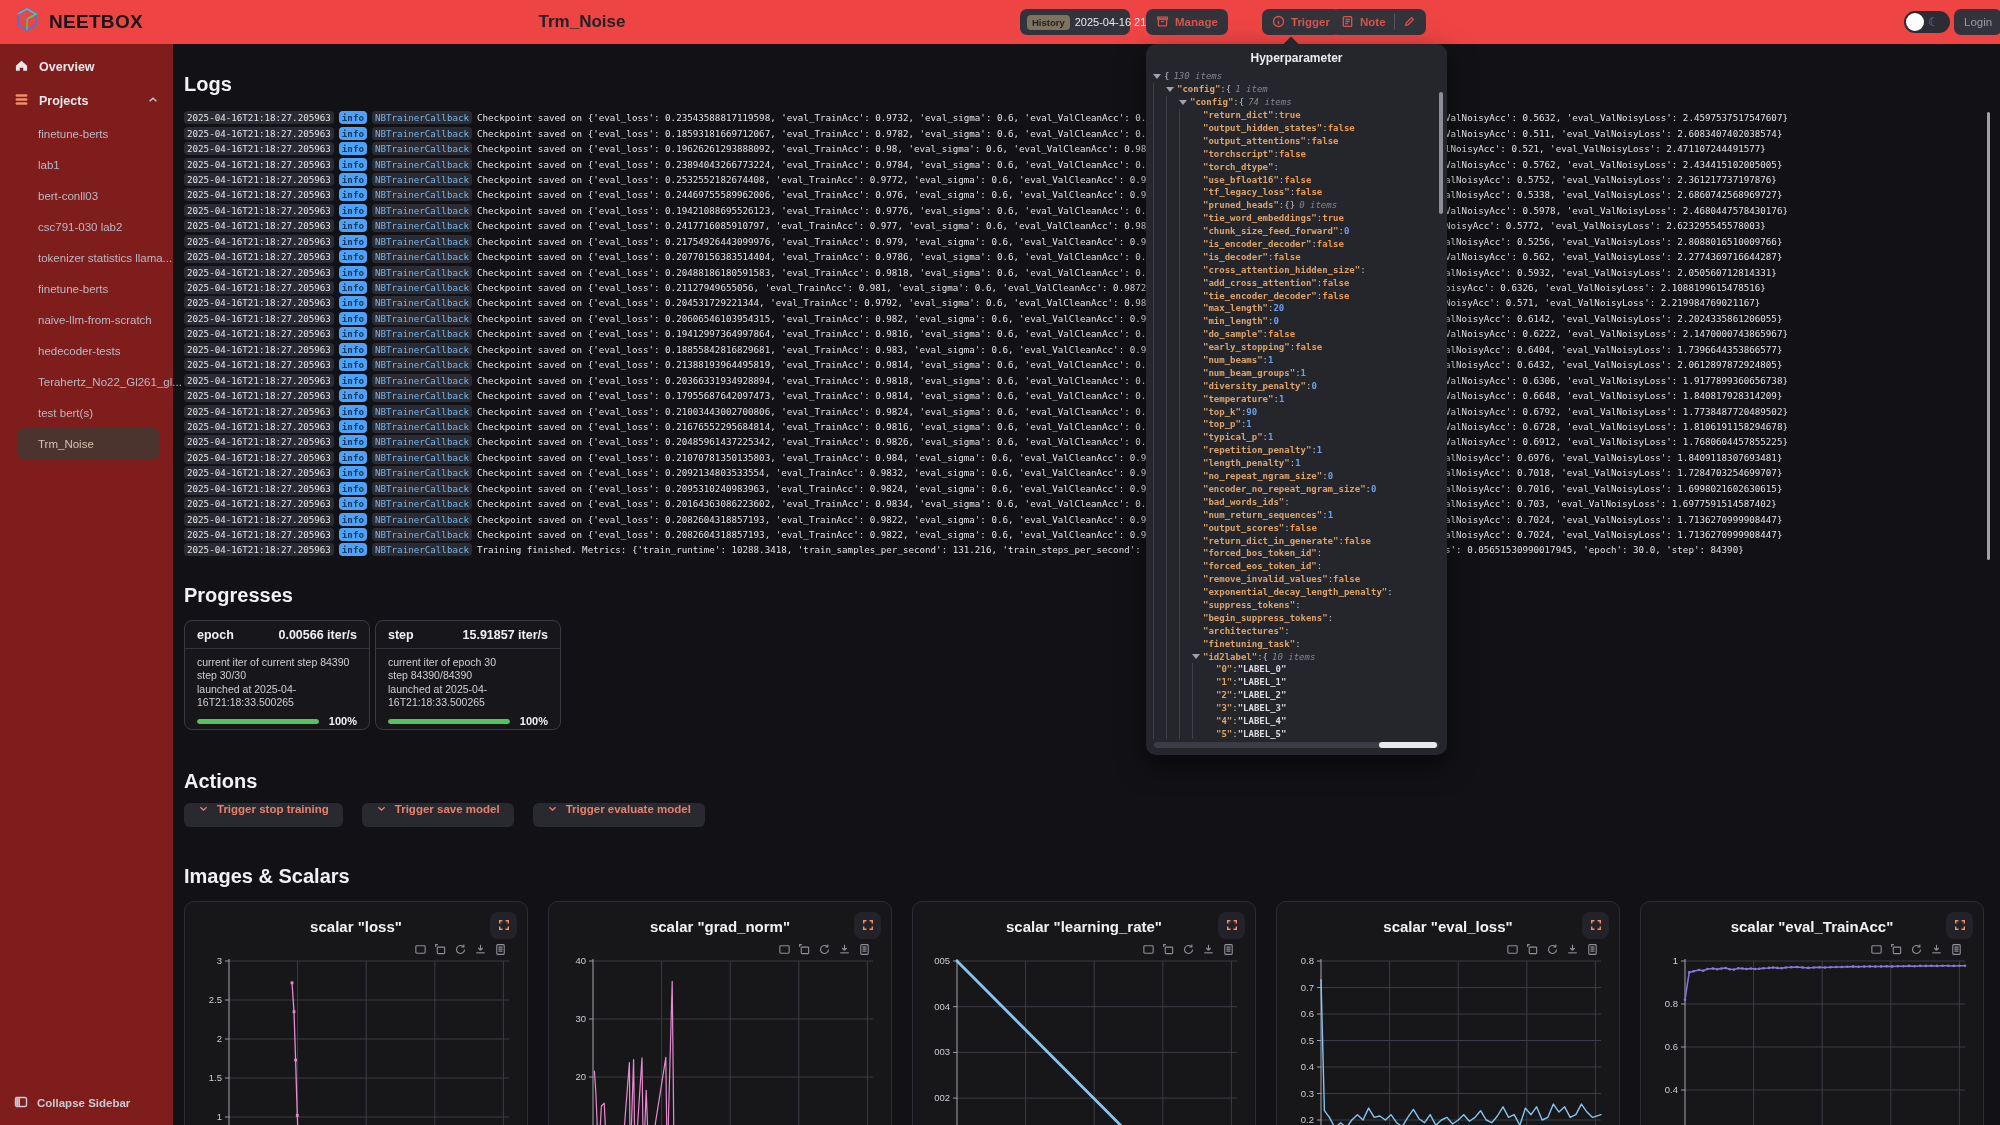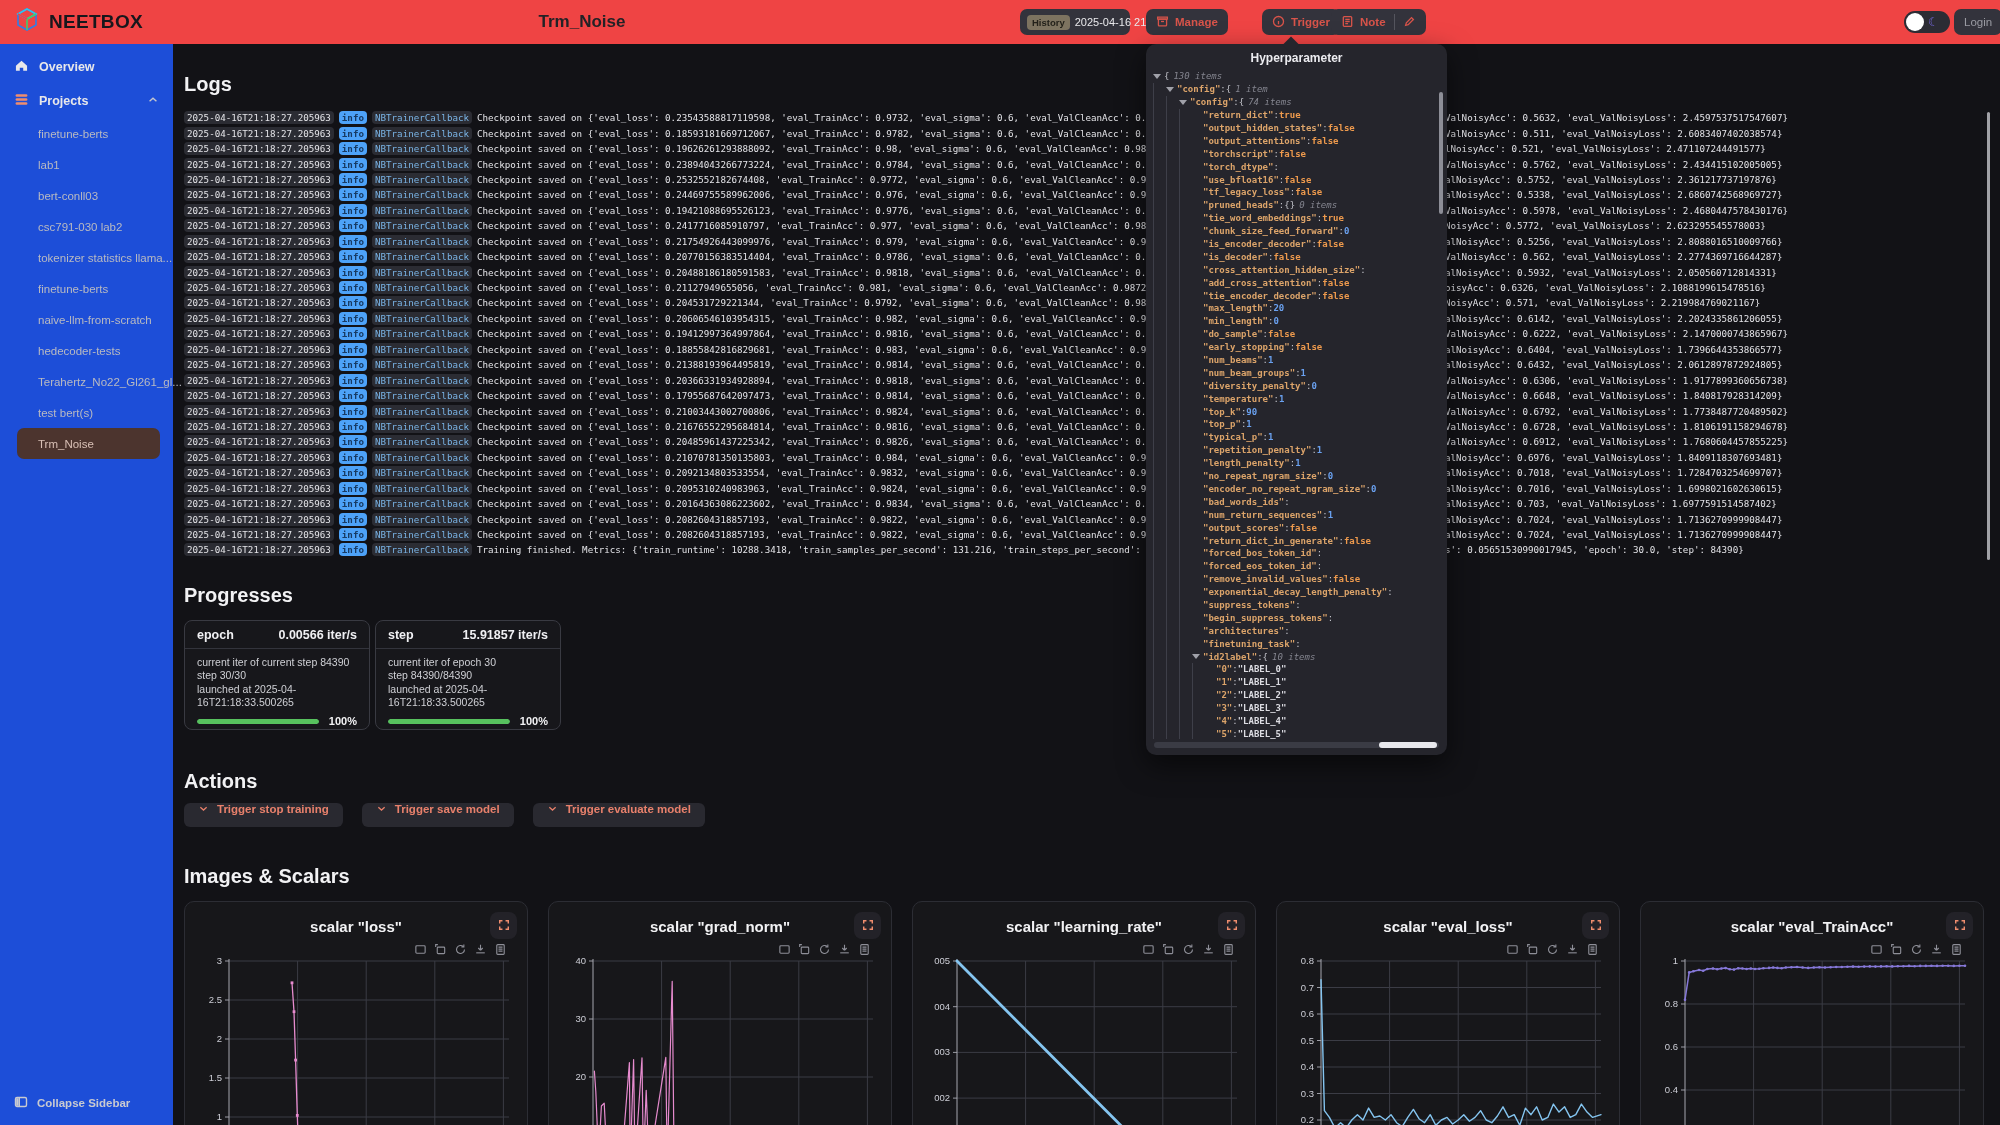--- a/index.html
+++ b/index.html
@@ -23,21 +23,21 @@
     padding:2px 5px; border-radius:4px; }
   .hist-date { color:#e9e9ec; font-weight:normal; font-size:11px; white-space:nowrap; }
   .note-sep { width:1px; height:16px; background:#55555e; margin:0 2px; }
   .toggle { position:absolute; left:1904px; top:11px; width:46px; height:22px; background:#2c2c34;
     border-radius:12px; display:flex; align-items:center; cursor:pointer; }
   .toggle-knob { width:18px; height:18px; border-radius:50%; background:#ffffff; margin-left:2px; }
   .toggle-moon { color:#7d6ef0; font-size:12px; margin-left:4px; }
   .login { left:1954px; color:#9a9ba3; font-weight:normal; }
 
   
-  .sidebar { position:absolute; top:44px; left:0; width:173px; height:1081px; background:#1d4ed8; z-index:10; }
+  .sidebar { position:absolute; top:44px; left:0; width:173px; height:1081px; background:#7f1d1d; z-index:10; }
   .nav-row { display:flex; align-items:center; gap:10px; padding-left:14px; height:22px;
     margin-top:12px; color:#e8e8ea; font-size:12.5px; font-weight:bold; cursor:pointer; }
   .nav-row .chev { margin-left:auto; margin-right:14px; }
   #project-list { margin-top:6px; }
   .proj { height:31px; display:flex; align-items:center; padding-left:38px; color:#b9bac1;
     font-size:11.5px; cursor:pointer; white-space:nowrap; }
   .proj.sel { background:#4c342e; border-radius:7px; margin:0 13px 0 17px; padding-left:21px; color:#d9c0b6; }
   .collapse-row { position:absolute; bottom:14px; left:14px; display:flex; align-items:center;
     gap:9px; color:#c9cad0; font-size:11.5px; font-weight:bold; cursor:pointer; }
 

